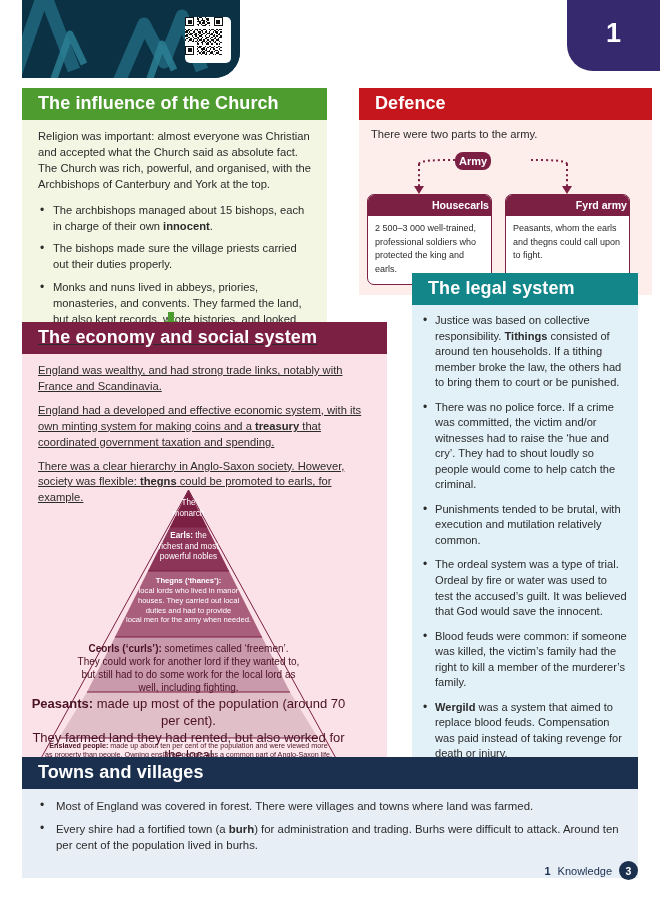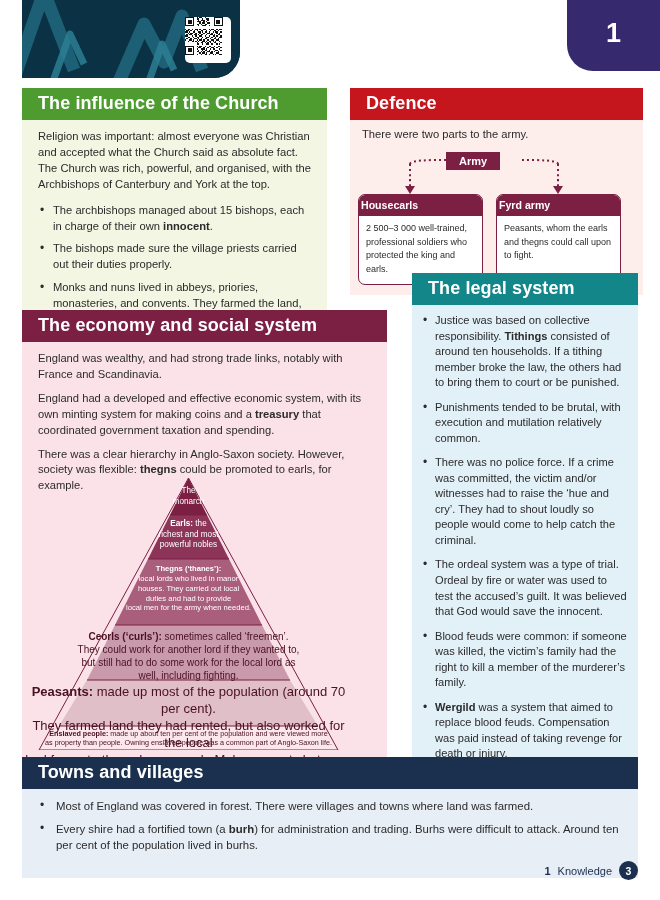--- a/index.html
+++ b/index.html
@@ -70,56 +70,56 @@
     width: 0; height: 0;
   }
   .arrow-green .stem { position: absolute; left: 4px; top: 0; width: 6px; height: 10px; background: #4e9c2f; }
   .arrow-green .head {
     position: absolute; left: 0; top: 9px;
     border-left: 7px solid transparent; border-right: 7px solid transparent;
     border-top: 9px solid #4e9c2f;
   }
 
   
-  #defence { left: 350px; top: 88px; width: 293px; }
+  #defence { left: 359px; top: 88px; width: 293px; }
   #defence .card-head { background: #c4161c; }
   #defence .card-body { background: #fdeeec; padding: 8px 12px 13px 12px; height: 175px; position: relative; }
   #defence .intro { font-size: 11.2px; }
 
   .army-box {
     position: absolute; left: 96px; top: 32px;
     background: #7b1f43; color: #fff;
     font-size: 11px; font-weight: bold;
-    padding: 3px 13px; border-radius: 0;
+    padding: 3px 4px; border-radius: 8px;
   }
   .connector { position: absolute; left: 0; top: 0; }
 
   .sub-box {
     position: absolute; top: 74px; width: 125px;
     border-radius: 7px; overflow: hidden;
     border: 1px solid #7b1f43;
     background: #fff;
   }
   .sub-box.left { left: 8px; }
   .sub-box.right { left: 146px; }
   .sub-head {
-    background: #7b1f43; color: #fff; text-align: left;
+    background: #7b1f43; color: #fff; text-align: right;
     font-size: 10.6px; font-weight: bold; padding: 4px 2px 5px;
   }
   .sub-text { font-size: 9px; line-height: 1.5; padding: 6px 7px 8px; }
   .sub-box.right .sub-text { padding-bottom: 26px; }
 
   
   #legal { left: 412px; top: 273px; width: 226px; }
   #legal .card-head { background: #13868a; }
   #legal .card-body { background: #e2f0f8; padding: 8px 11px 10px 9px; height: 468px; }
   #legal li { font-size: 11.1px; line-height: 1.4; margin-bottom: 9px; padding-left: 14px; }
 
   
-  #economy { left: 22px; top: 310px; width: 365px; }
+  #economy { left: 22px; top: 322px; width: 365px; text-decoration: underline; }
   #economy .card-head { background: #7b1f43; }
   #economy .card-body { background: #fbe2e8; padding: 9px 16px 6px 16px; height: 420px; position: relative; }
 
   
   .pyramid { position: absolute; left: 0; top: 136px; width: 333px; height: 272px; }
   .pyramid svg { position: absolute; left: 0; top: 0; }
   .ptext {
     position: absolute; width: 100%; text-align: center;
     color: #ffffff; line-height: 1.3;
   }
@@ -392,22 +392,22 @@
         <div class="sub-text">Peasants, whom the earls and thegns could call upon to fight.</div>
       </div>
     </div>
   </div>
 
   <div class="card" id="legal">
     <div class="card-head">The legal system</div>
     <div class="card-body">
       <ul>
         <li>Justice was based on collective responsibility. <b>Tithings</b> consisted of around ten households. If a tithing member broke the law, the others had to bring them to court or be punished.</li>
+        <li>There was no police force. If a crime was committed, the victim and/or witnesses had to raise the ‘hue and cry’. They had to shout loudly so people would come to help catch the criminal.</li>
         <li>Punishments tended to be brutal, with execution and mutilation relatively common.</li>
-        <li>There was no police force. If a crime was committed, the victim and/or witnesses had to raise the ‘hue and cry’. They had to shout loudly so people would come to help catch the criminal.</li>
         <li>The ordeal system was a type of trial. Ordeal by fire or water was used to test the accused’s guilt. It was believed that God would save the innocent.</li>
         <li>Blood feuds were common: if someone was killed, the victim’s family had the right to kill a member of the murderer’s family.</li>
         <li><b>Wergild</b> was a system that aimed to replace blood feuds. Compensation was paid instead of taking revenge for death or injury.</li>
       </ul>
     </div>
   </div>
 
   <div class="card" id="economy">
     <div class="card-head">The economy and social system</div>
     <div class="card-body">

